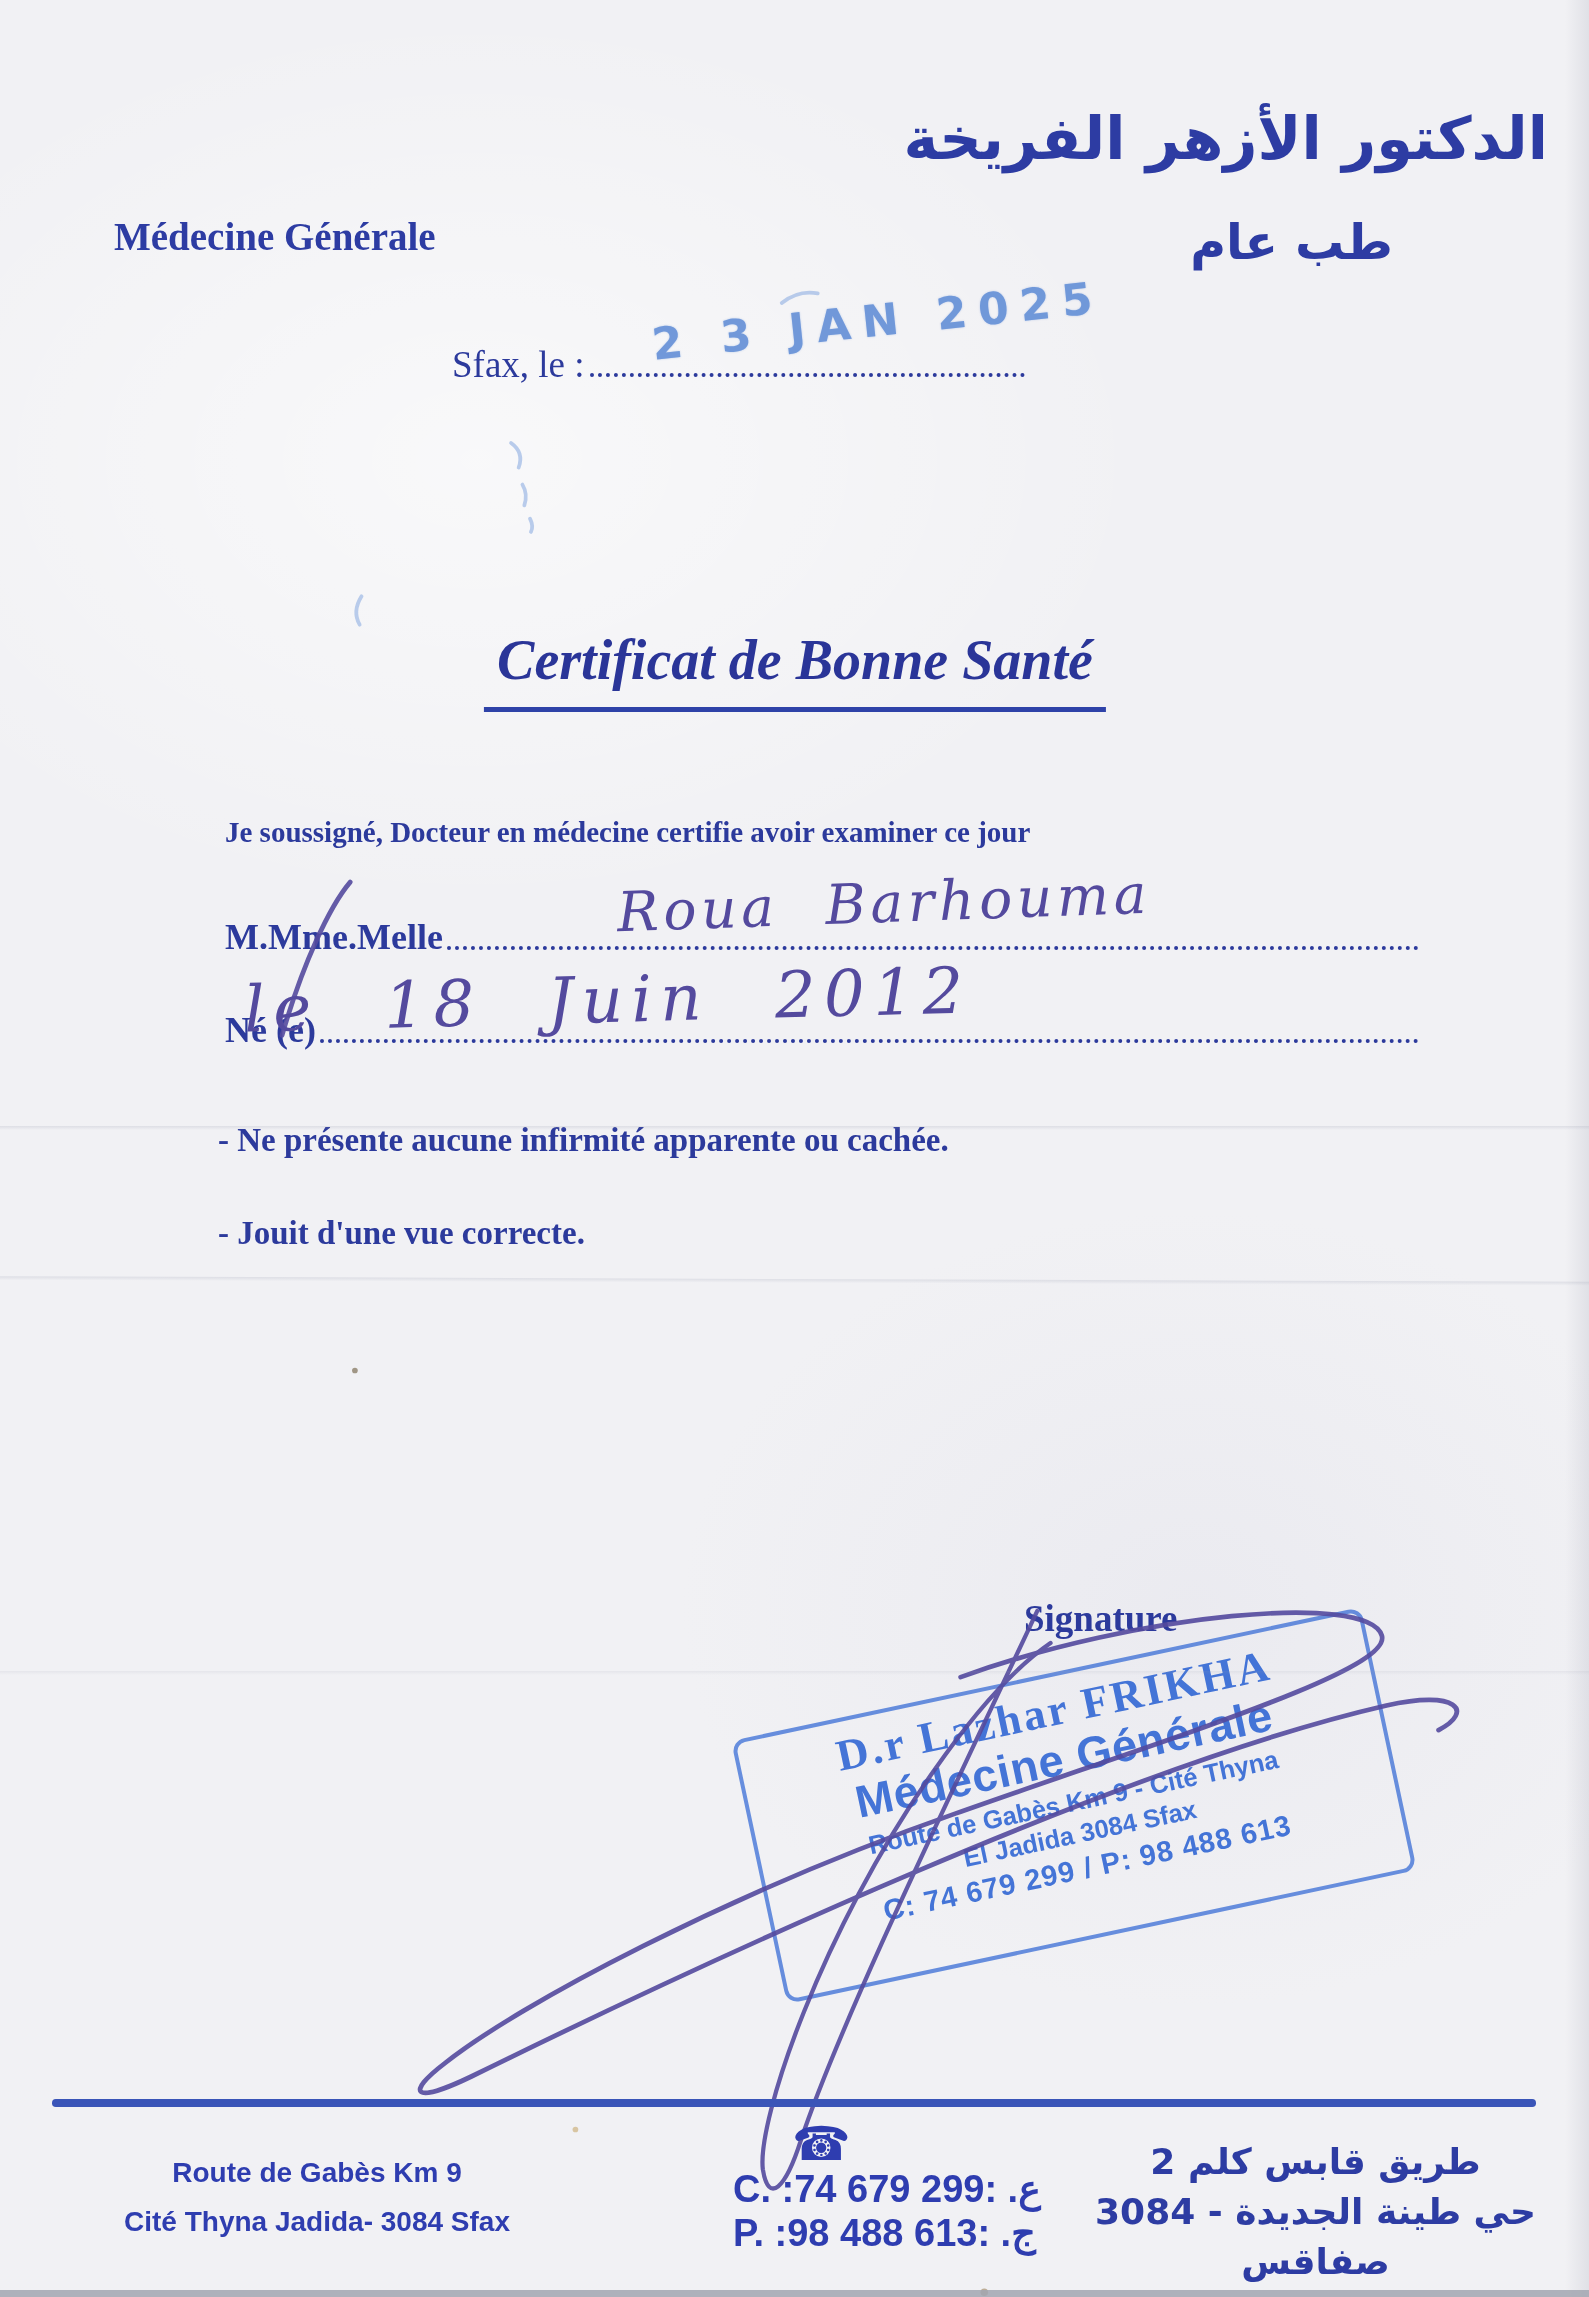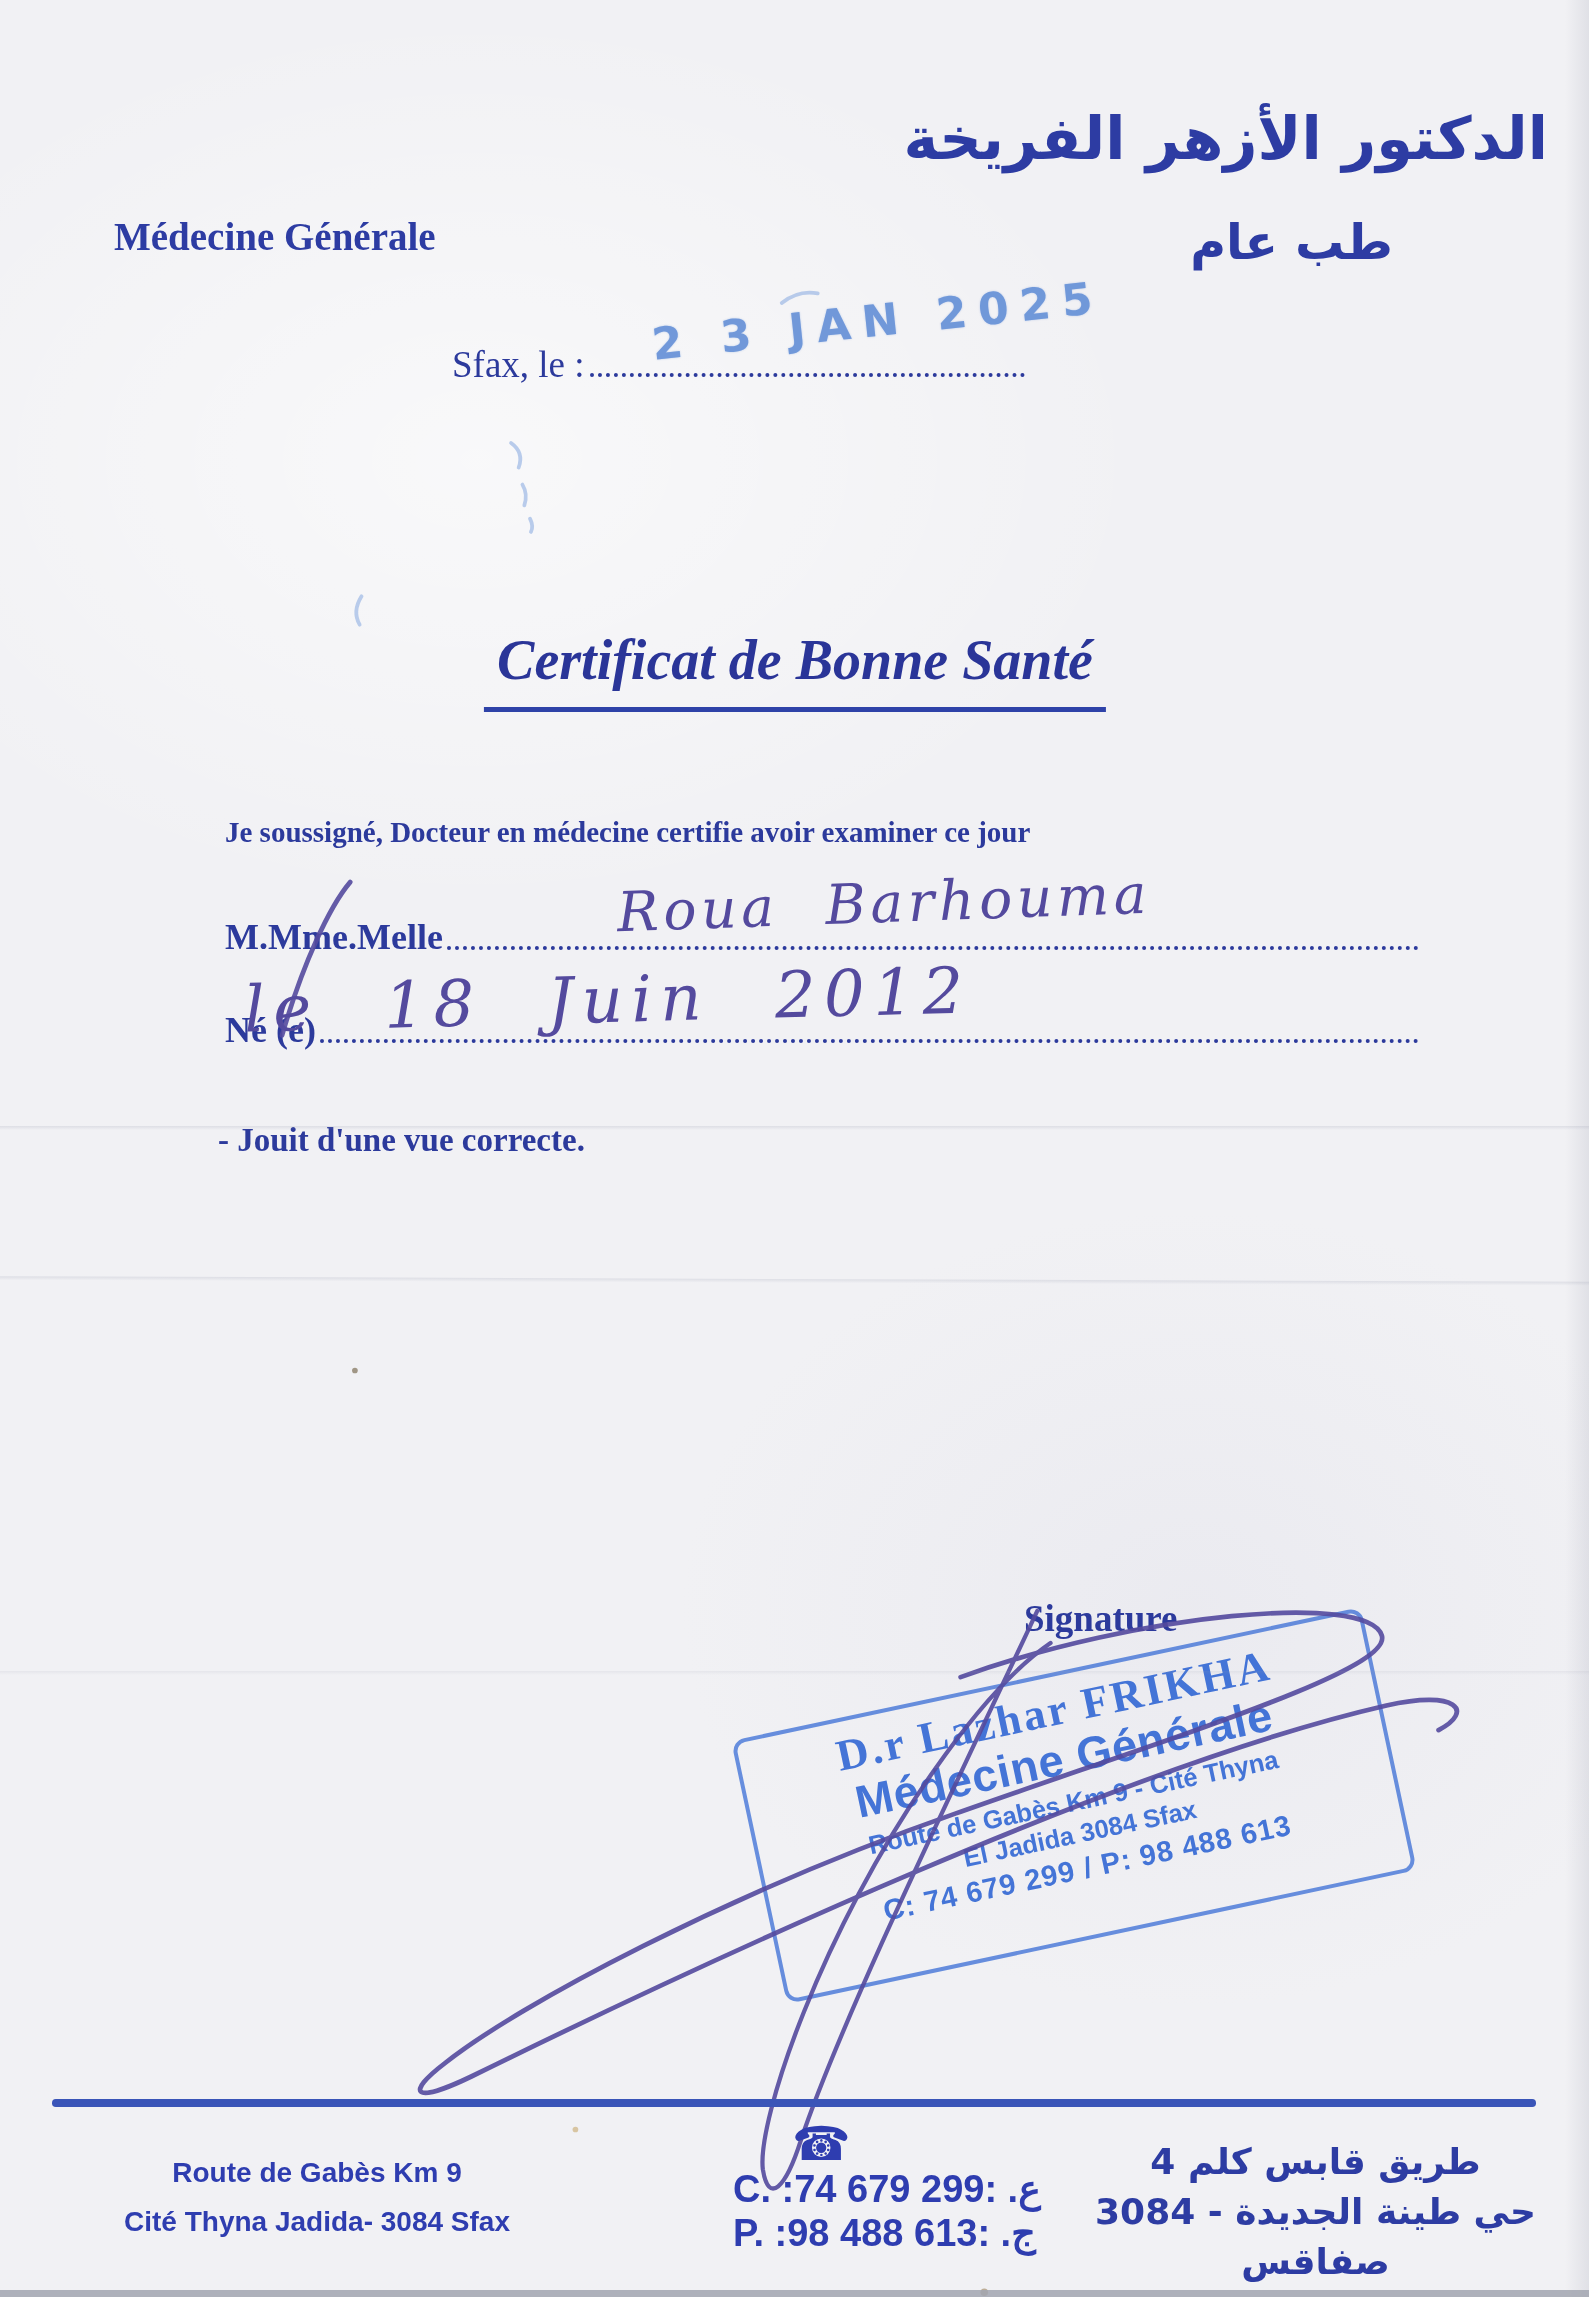--- a/index.html
+++ b/index.html
@@ -88,20 +88,21 @@
   </div>
   <div class="abs hand hand-name">Roua Barhouma</div>
 
   <div class="abs born-row fill-row">
     <span class="row-label">Né (e)</span>
     <span class="leader row-leader"></span>
   </div>
   <div class="abs hand hand-birth">le 18 Juin 2012</div>
 
   <div class="abs clauses">
+    <div class="clause">- Ne présente aucune infirmité apparente ou cachée.</div>
     <div class="clause">- Jouit d'une vue correcte.</div>
   </div>
 
   <div class="abs signature-label">Signature</div>
 
   <div class="abs stamp">
     <div class="stamp-l1">D.r Lazhar FRIKHA</div>
     <div class="stamp-l2">Médecine Générale</div>
     <div class="stamp-l3">Route de Gabès Km 9 - Cité Thyna</div>
     <div class="stamp-l4">El Jadida 3084 Sfax</div>
@@ -135,21 +136,21 @@
     <div>Cité Thyna Jadida- 3084 Sfax</div>
   </div>
 
   <div class="abs footer-center">
     <div class="phone-icon">☎</div>
     <div class="phone-line">C. :74 679 299: .ع</div>
     <div class="phone-line">P. :98 488 613: .ج</div>
   </div>
 
   <div class="abs arabic footer-right">
-    <div>طريق قابس كلم 4</div>
+    <div>طريق قابس كلم 2</div>
     <div>حي طينة الجديدة - 3084 صفاقس</div>
   </div>
 
   <div class="abs crease crease-1"></div>
   <div class="abs crease crease-2"></div>
   <div class="abs crease crease-3"></div>
   <div class="abs edge-right"></div>
   <div class="abs scan-bottom"></div>
 
 </div>

